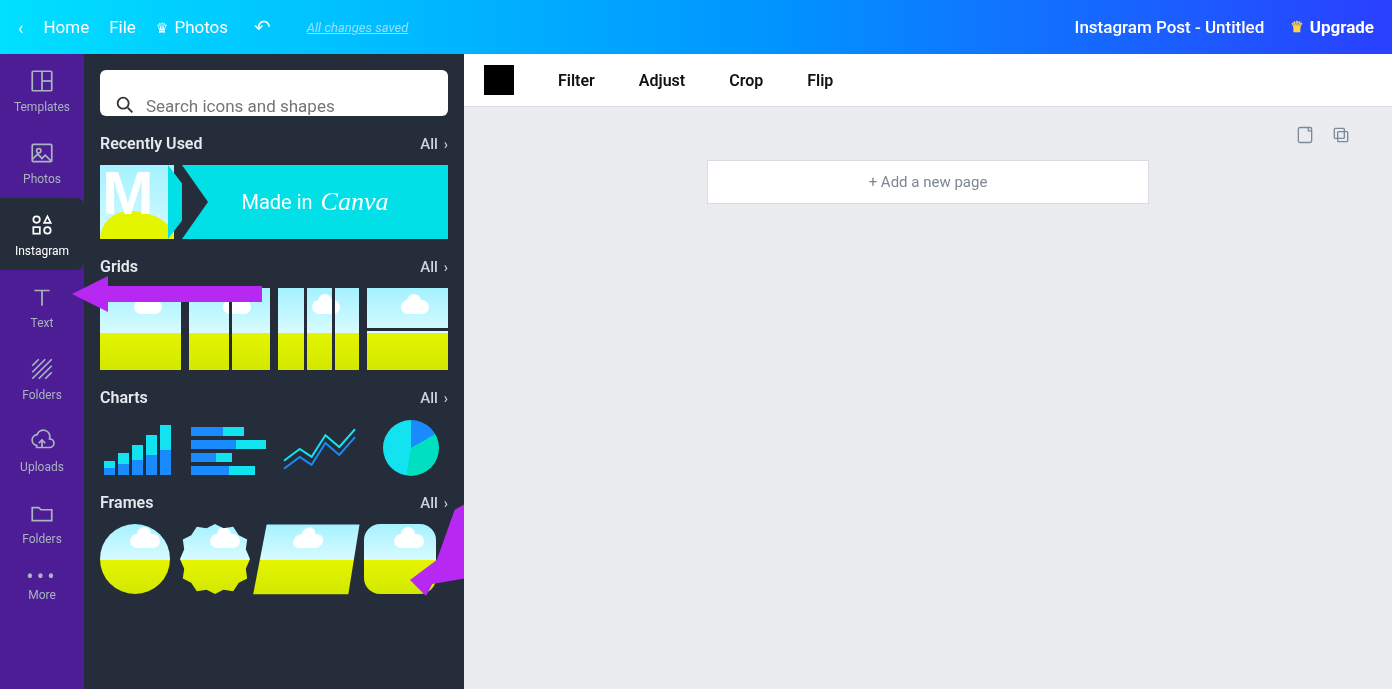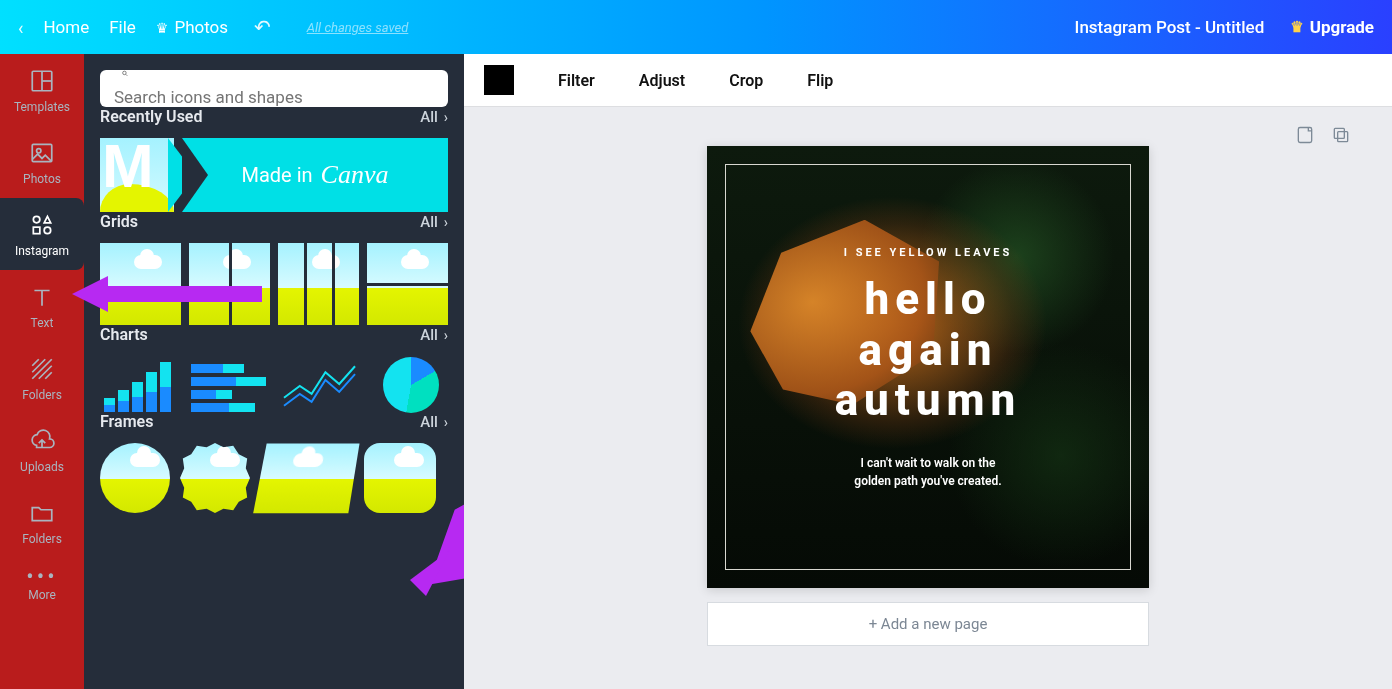--- a/index.html
+++ b/index.html
@@ -12,33 +12,33 @@
 .topbar .item { font-size: 17px; font-weight: 400; cursor: pointer; }
 .topbar .crown { font-size: 14px; margin-right: 6px; }
 .topbar .undo { font-size: 20px; opacity: .9; margin-left: 6px; cursor: pointer; }
 .topbar .savemsg { margin-left: 16px; font-size: 13px; font-style: italic; color: rgba(255,255,255,0.55); text-decoration: underline; }
 .topbar .right { margin-left: auto; display: flex; align-items: center; gap: 26px; }
 .topbar .doc-title { font-size: 17px; font-weight: 500; }
 .topbar .upgrade { font-size: 17px; font-weight: 700; display: flex; align-items: center; gap: 6px; cursor: pointer; }
 .topbar .upgrade .crown2 { color: #ffd24a; font-size: 15px; }
 
 
-.leftrail { position: absolute; left: 0; top: 54px; bottom: 0; width: 84px; background: #b91c1c; display: flex; flex-direction: column; align-items: center; color: #a9b4bf; }
+.leftrail { position: absolute; left: 0; top: 54px; bottom: 0; width: 84px; background: #4c1d95; display: flex; flex-direction: column; align-items: center; color: #a9b4bf; }
 .leftrail .railitem { width: 100%; padding: 14px 0 12px; display: flex; flex-direction: column; align-items: center; gap: 6px; font-size: 12px; cursor: pointer; }
 .leftrail .railitem svg { width: 26px; height: 26px; }
 .leftrail .railitem.active { background: #252d3a; color: #fff; border-radius: 0 8px 8px 0; }
 .leftrail .dots { font-size: 22px; line-height: 10px; letter-spacing: 3px; }
 
 
 .panel { position: absolute; left: 84px; top: 54px; bottom: 0; width: 380px; background: #252d3a; padding: 16px; color: #e6e9ee; overflow: hidden; }
-.search { background: #fff; border-radius: 6px; height: 37px; display: flex; align-items: flex-start; padding: 0 14px; gap: 10px; flex-direction: column; }
+.search { background: #fff; border-radius: 6px; height: 46px; display: flex; align-items: flex-end; padding: 0 14px; gap: 10px; }
 .search svg { width: 22px; height: 22px; stroke: #333; }
 .search input { border: none; outline: none; font-size: 17px; flex: 1; color: #555; background: transparent; }
 
-.section { }
+.section { margin-top: 18px; }
 .section-head { display: flex; align-items: center; justify-content: space-between; font-size: 16px; font-weight: 600; }
 .section-head .all { display: flex; align-items: center; gap: 6px; font-weight: 500; color: #cdd4dc; cursor: pointer; font-size: 15px; }
 .section-head .chev { font-size: 14px; }
 
 
 .recent-row { margin-top: 12px; display: flex; gap: 8px; height: 74px; }
 .m-tile { width: 74px; height: 74px; position: relative; overflow: hidden; }
 .m-sky { position:absolute; inset:0; background: linear-gradient(#a5f2ff,#d4faff); }
 .m-hill { position:absolute; left:0; right:0; bottom:0; height:28px; background:#e4f500; border-radius: 40% 60% 0 0 / 100% 100% 0 0; }
 .m-letter { position:absolute; inset:0; display:flex; align-items:flex-start; justify-content:flex-start; font-weight:900; font-size:62px; color:#fff; line-height:0.9; font-family: Arial Black, Arial; padding-left:2px; }
@@ -349,30 +349,15 @@
       </div>
     <div class="pa">
         <svg width="20" height="20" viewBox="0 0 24 24" fill="none" stroke="currentColor" stroke-width="1.6">
           <rect x="8" y="8" width="12" height="12" rx="1"></rect>
           <rect x="4" y="4" width="12" height="12" rx="1"></rect>
         </svg>
       </div>
   </div>
 
   <div class="design">
-    <div class="canvas">
-      <div class="bgphoto"></div>
-      <div class="leaf1"></div>
-      <div class="frame-border"></div>
-      <div class="txt kicker">I SEE YELLOW LEAVES</div>
-      <div class="txt hero">
-        <div>hello</div>
-        <div>again</div>
-        <div>autumn</div>
-      </div>
-      <div class="txt sub">
-        <div>I can't wait to walk on the</div>
-        <div>golden path you've created.</div>
-      </div>
-    </div>
     <div class="add-page">+ Add a new page</div>
   </div>
 </div>
 
 </body></html>

